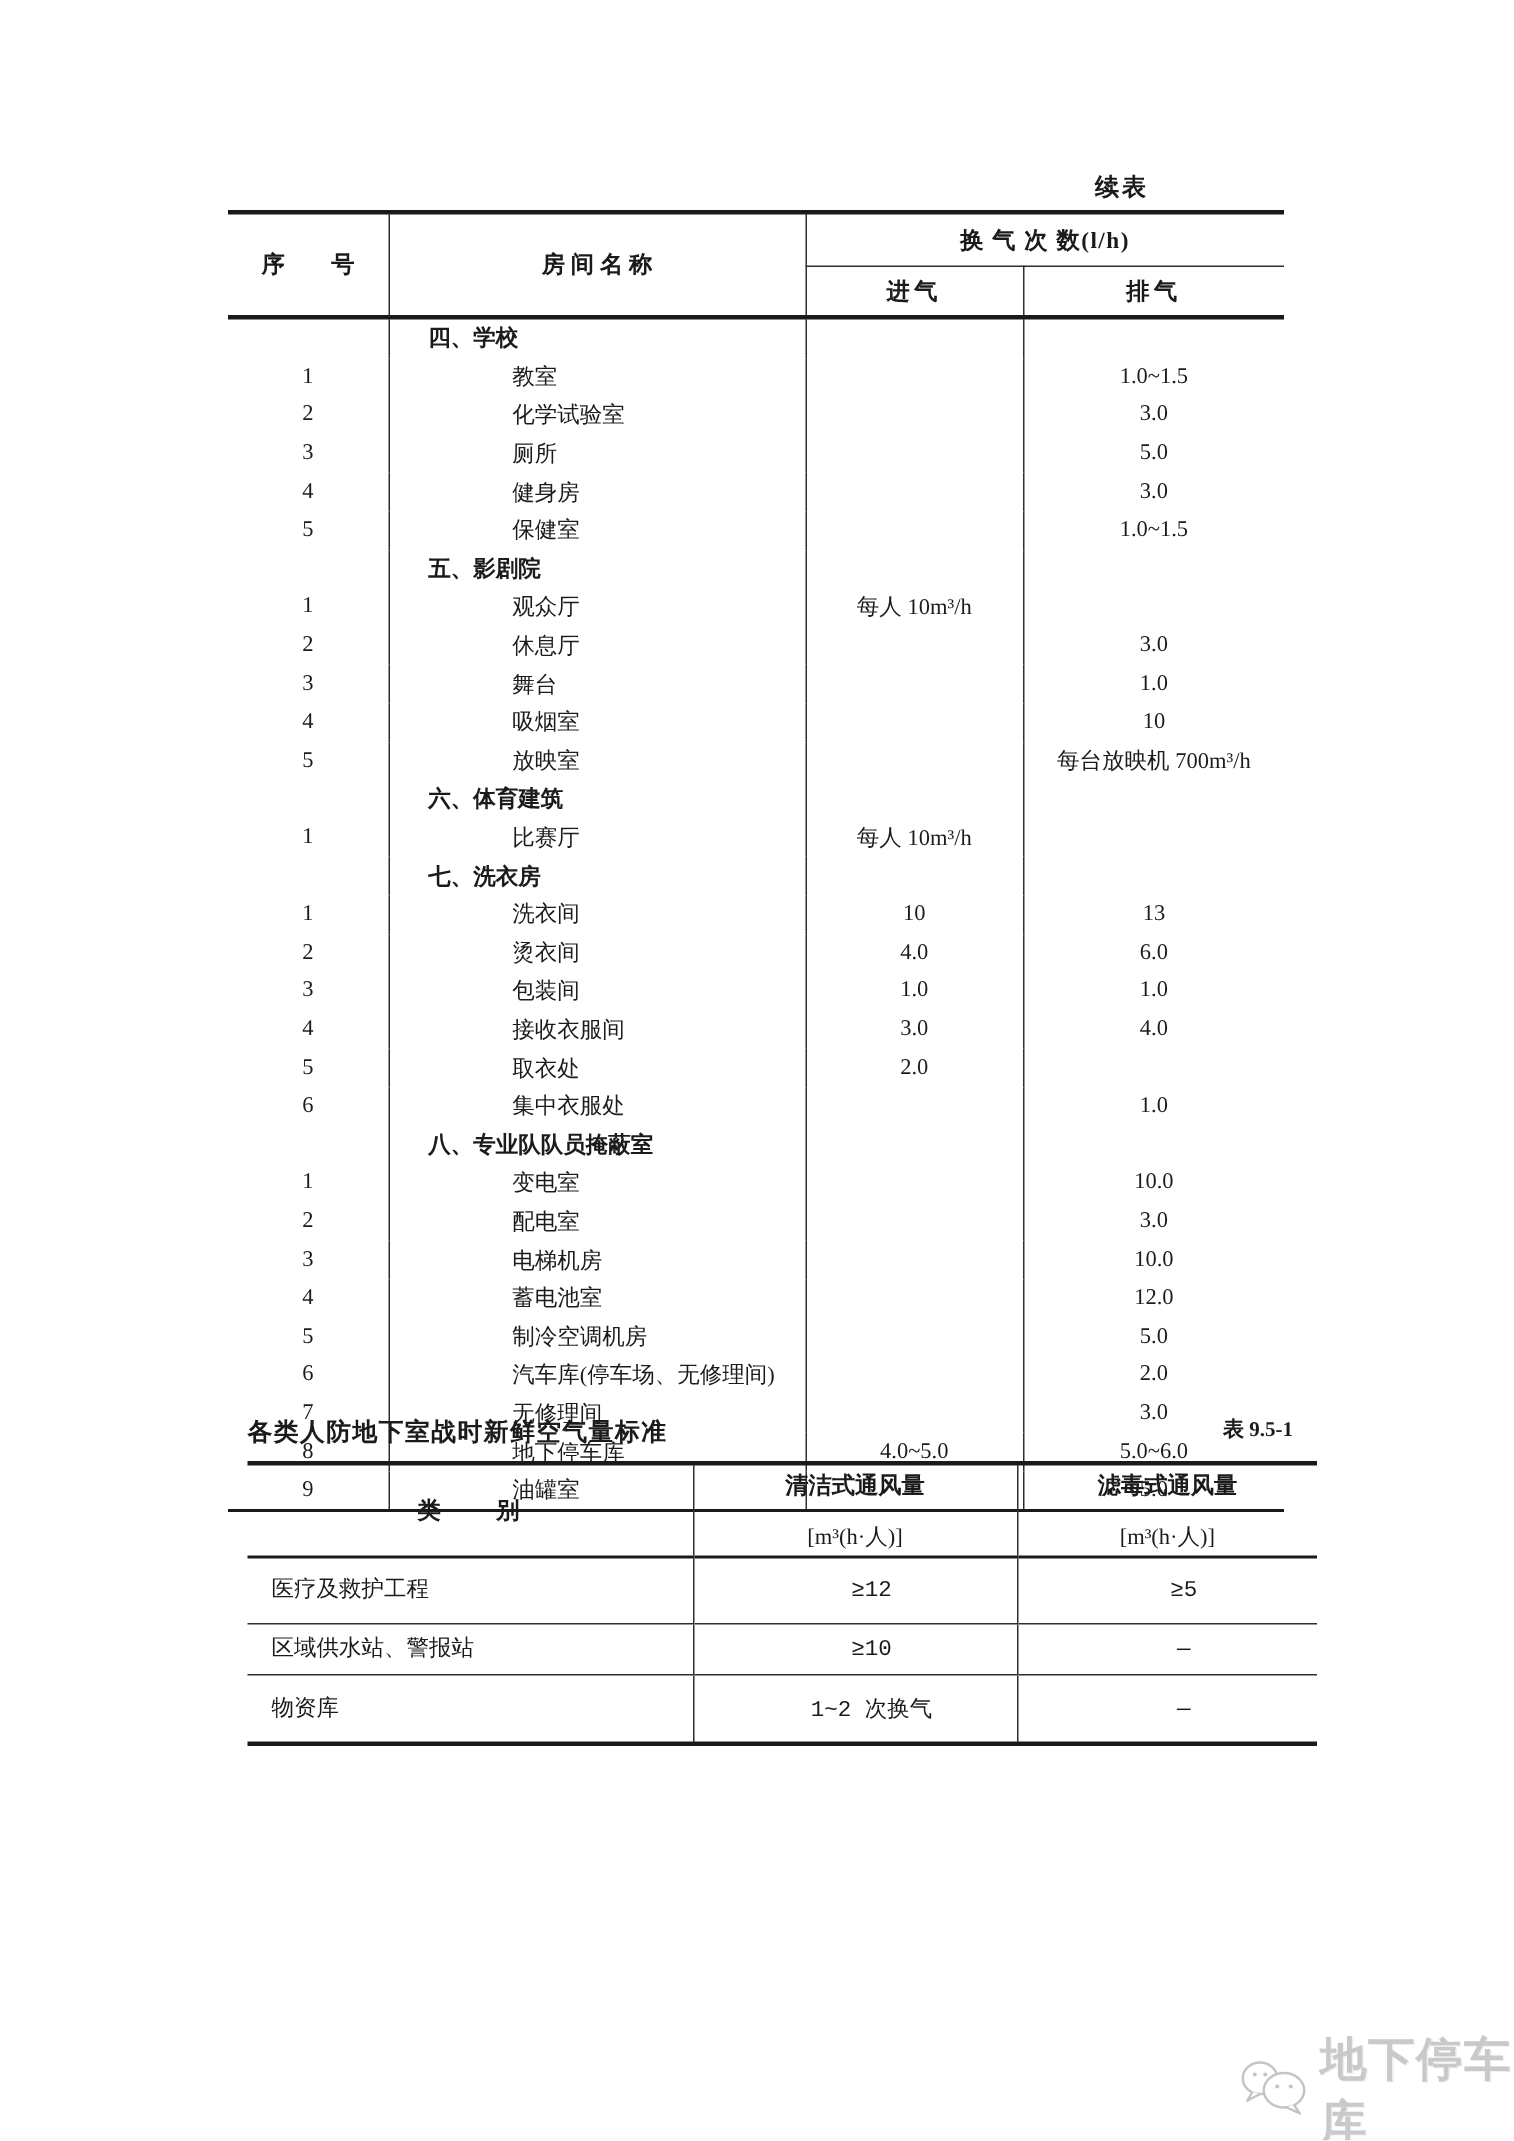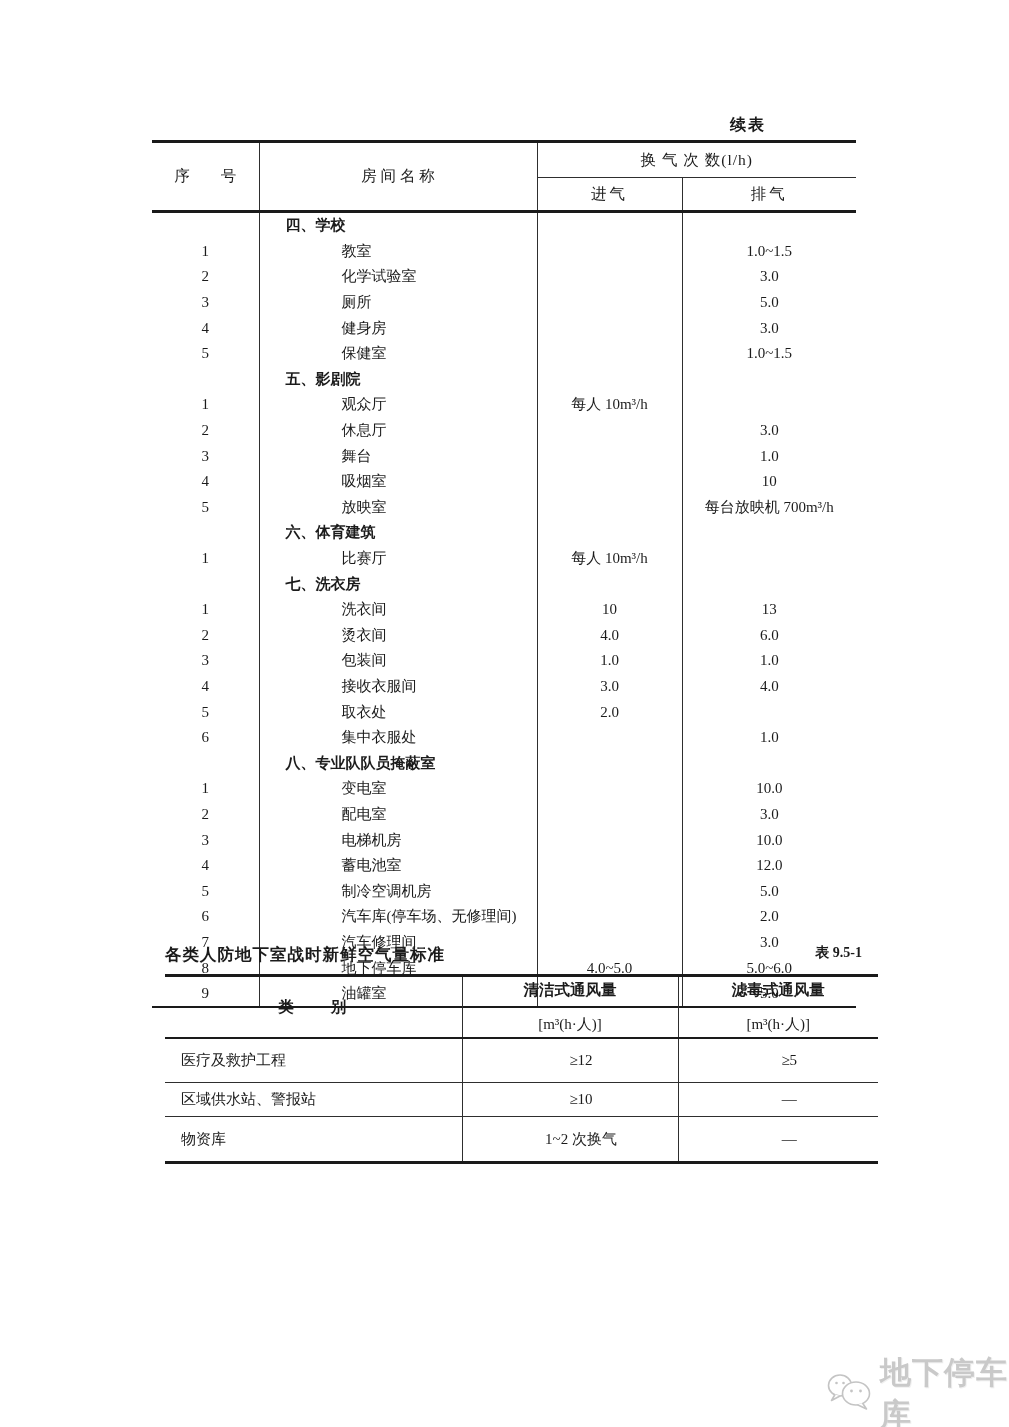--- a/index.html
+++ b/index.html
@@ -15,21 +15,21 @@
     font-size:16px; font-weight:bold; letter-spacing:2px;
   }
 
   
   table { border-collapse:collapse; table-layout:fixed; }
   #t1 {
     position:absolute; left:152px; top:140px; width:704px;
     border-top:3px solid #1a1a1a; border-bottom:2.5px solid #1a1a1a;
     font-size:15px;
   }
-  #t1 th { font-weight:normal; font-size:15.5px; }
+  #t1 th { font-weight:bold; font-size:15.5px; }
   #t1 .vline { border-left:1.2px solid #2e2e2e; }
   #t1 thead tr.h1 th { height:32px; }
   #t1 thead tr.h2 th { height:30px; }
   #t1 thead th { vertical-align:middle; text-align:center; }
   #t1 thead tr.h2 { border-bottom:3px solid #1a1a1a; }
   #t1 th.group { border-bottom:1.5px solid #2e2e2e; letter-spacing:1px; }
   #t1 th.sub { letter-spacing:3px; }
   #t1 tbody td { height:23.6px; vertical-align:middle; white-space:nowrap; overflow:hidden; }
   #t1 td.num { text-align:center; }
   #t1 td.val { text-align:center; }
@@ -50,21 +50,21 @@
     border-top:3px solid #1a1a1a; border-bottom:3px solid #1a1a1a;
     font-size:15px;
   }
   #t2 .vline { border-left:1.2px solid #2e2e2e; }
   #t2 thead th {
     font-weight:bold; text-align:center; vertical-align:middle;
     height:58px; border-bottom:2px solid #1a1a1a; font-size:15.5px;
   }
   #t2 thead th .sub2 { font-weight:normal; font-size:15px; margin-top:14px; }
   #t2 th.cat-h { letter-spacing:2px; }
-  #t2 tbody tr { border-bottom:1.2px solid #2e2e2e; }
+  #t2 tbody tr { border-bottom:1.2px solid #2e2e2e;font-family:Liberation Mono, monospace; }
   #t2 tbody tr:last-child { border-bottom:none; }
   #t2 tbody td { vertical-align:middle;padding-left:23px; }
   #t2 td.cat { padding:5px 10px 5px 16px; line-height:23px; }
   #t2 td.val { text-align:center; }
   #t2 tbody tr:nth-child(1) td { height:33px; }
   #t2 tbody tr:nth-child(3) td { height:34px; }
   #t2 tbody tr:nth-child(4) td { height:38px; }
   #t2 tbody tr:nth-child(5) td { height:38px; }
 
   
@@ -267,21 +267,21 @@
           <td class="vline val">5.0</td>
         </tr>
         <tr>
           <td class="num">6</td>
           <td class="vline room item">汽车库(停车场、无修理间)</td>
           <td class="vline val"></td>
           <td class="vline val">2.0</td>
         </tr>
         <tr>
           <td class="num">7</td>
-          <td class="vline room item">汽车修理间</td>
+          <td class="vline room item">无修理间</td>
           <td class="vline val"></td>
           <td class="vline val">3.0</td>
         </tr>
         <tr>
           <td class="num">8</td>
           <td class="vline room item">地下停车库</td>
           <td class="vline val">4.0~5.0</td>
           <td class="vline val">5.0~6.0</td>
         </tr>
         <tr>

